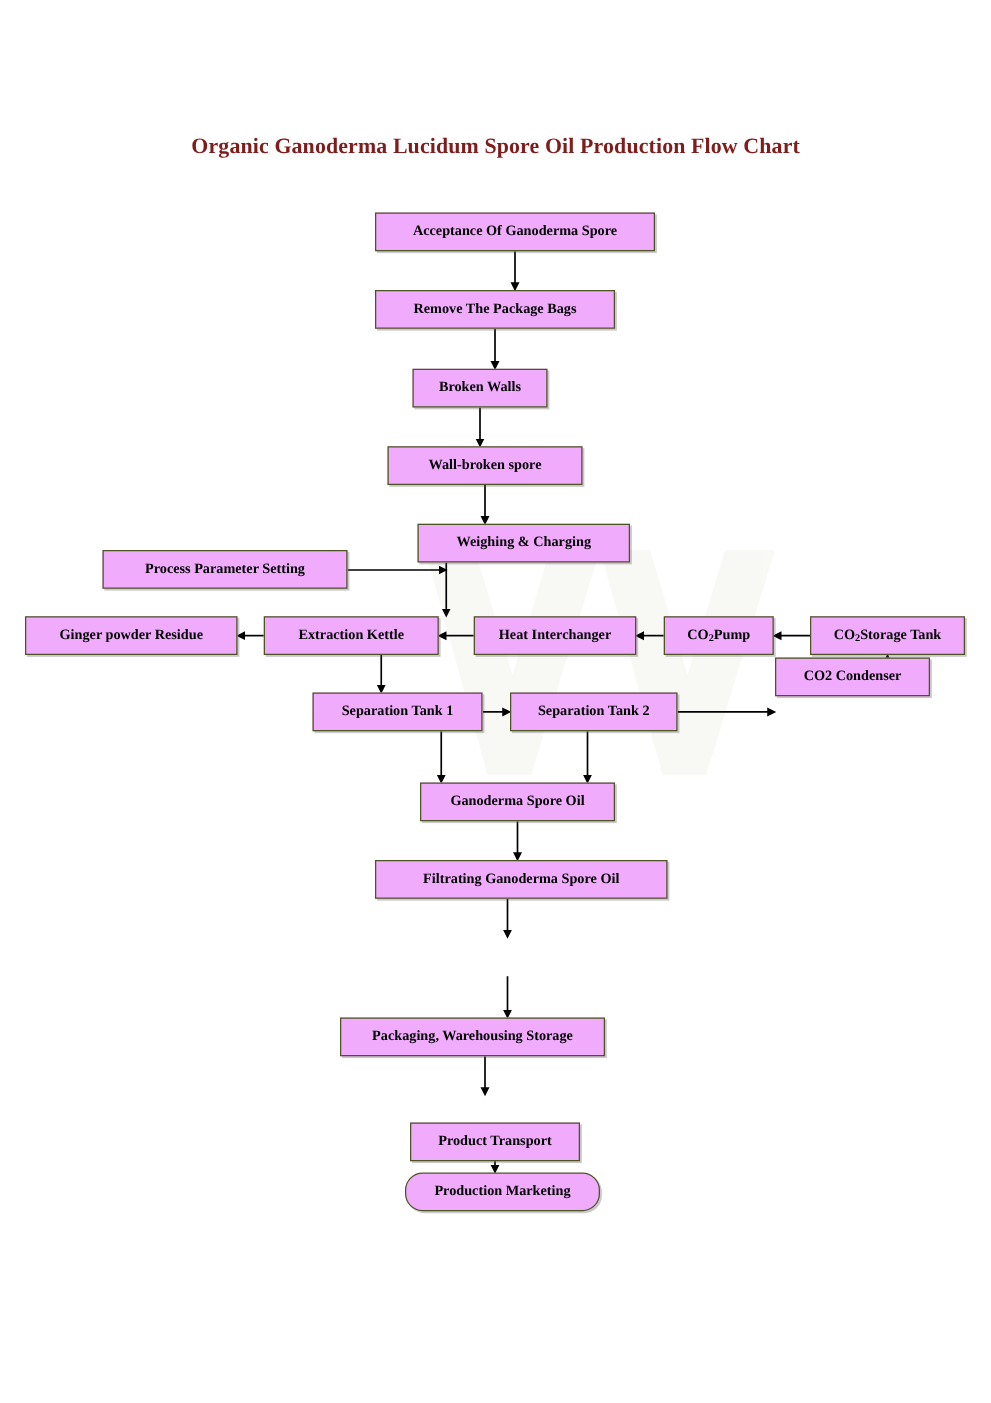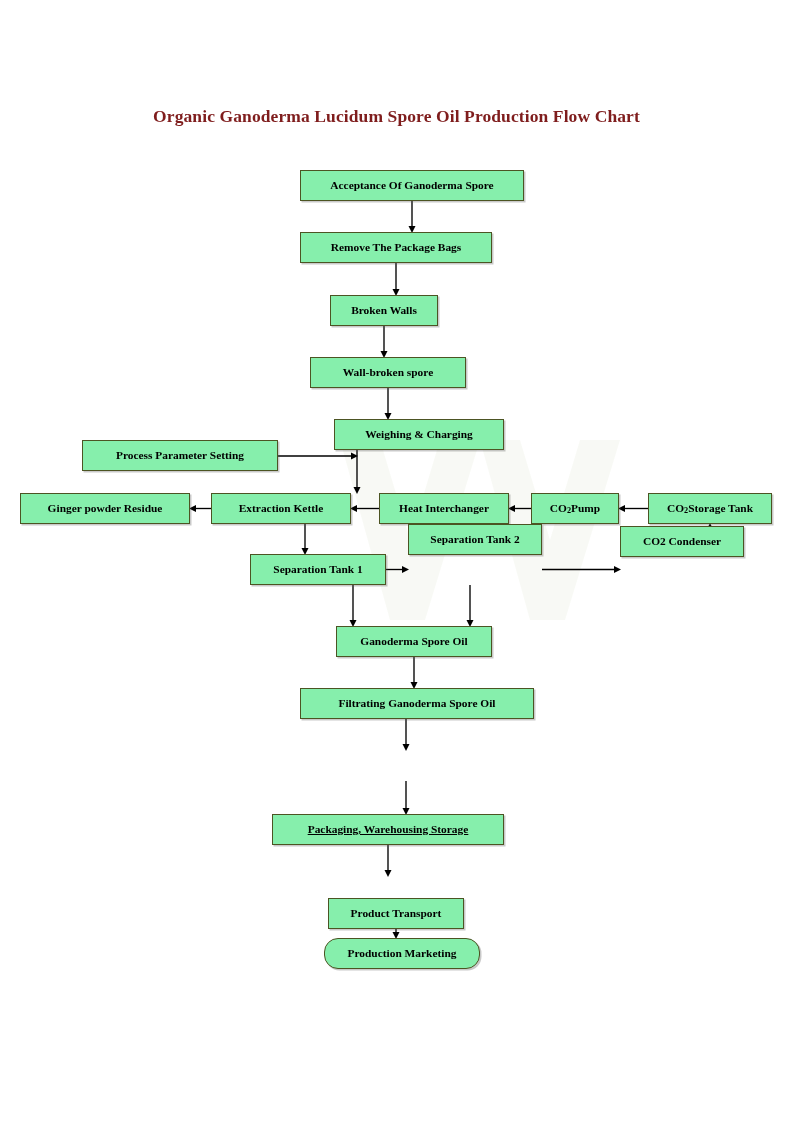--- a/index.html
+++ b/index.html
@@ -55,21 +55,21 @@
     font-size: 17.5px;
     font-weight: bold;
     color: #7f1d1d;
     letter-spacing: 0.1px;
     z-index: 3;
   }
 
   .node {
     position: absolute;
     box-sizing: border-box;
-    background: #86efac;
+    background: #f0abfc;
     border: 1px solid #4C5423;
     color: #000000;
     font-size: 11.4px;
     font-weight: bold;
     display: flex;
     align-items: center;
     justify-content: center;
     text-align: center;
     line-height: 1.1;
     z-index: 2;
@@ -156,28 +156,28 @@
   <div class="node" style="left:211px; top:493px; width:140px; height:31px;text-align:right;">Extraction Kettle</div>
 
   <div class="node" style="left:379px; top:493px; width:130px; height:31px;">Heat Interchanger</div>
 
   <div class="node" style="left:531px; top:493px; width:88px; height:31px;">CO<sub>2</sub> Pump</div>
 
   <div class="node" style="left:648px; top:493px; width:124px; height:31px;">CO<sub>2</sub> Storage Tank</div>
 
   <div class="node" style="left:250px; top:554px; width:136px; height:31px;">Separation Tank 1</div>
 
-  <div class="node" style="left:408px; top:524px; width:134px; height:31px;font-family:Liberation Serif, serif;">Separation Tank 2</div>
+  <div class="node" style="left:408px; top:554px; width:134px; height:31px;font-family:Liberation Serif, serif;">Separation Tank 2</div>
 
   <div class="node" style="left:620px; top:526px; width:124px; height:31px;">CO2 Condenser</div>
 
   <div class="node" style="left:336px; top:626px; width:156px; height:31px;">Ganoderma Spore Oil</div>
 
   <div class="node" style="left:300px; top:688px; width:234px; height:31px;">Filtrating Ganoderma Spore Oil</div>
 
 
-  <div class="node" style="left:272px; top:814px; width:232px; height:31px;text-decoration:underline;">Packaging, Warehousing Storage</div>
+  <div class="node" style="left:272px; top:814px; width:212px; height:31px;">Packaging, Warehousing Storage</div>
 
   <div class="node" style="left:328px; top:876px; width:136px; height:31px;margin-top:22px;">Product Transport</div>
 
   <div class="node" style="left:324px; top:938px; width:156px; height:31px;border-radius:14px;">Production Marketing</div>
 
 </div>
 
 </body></html>

